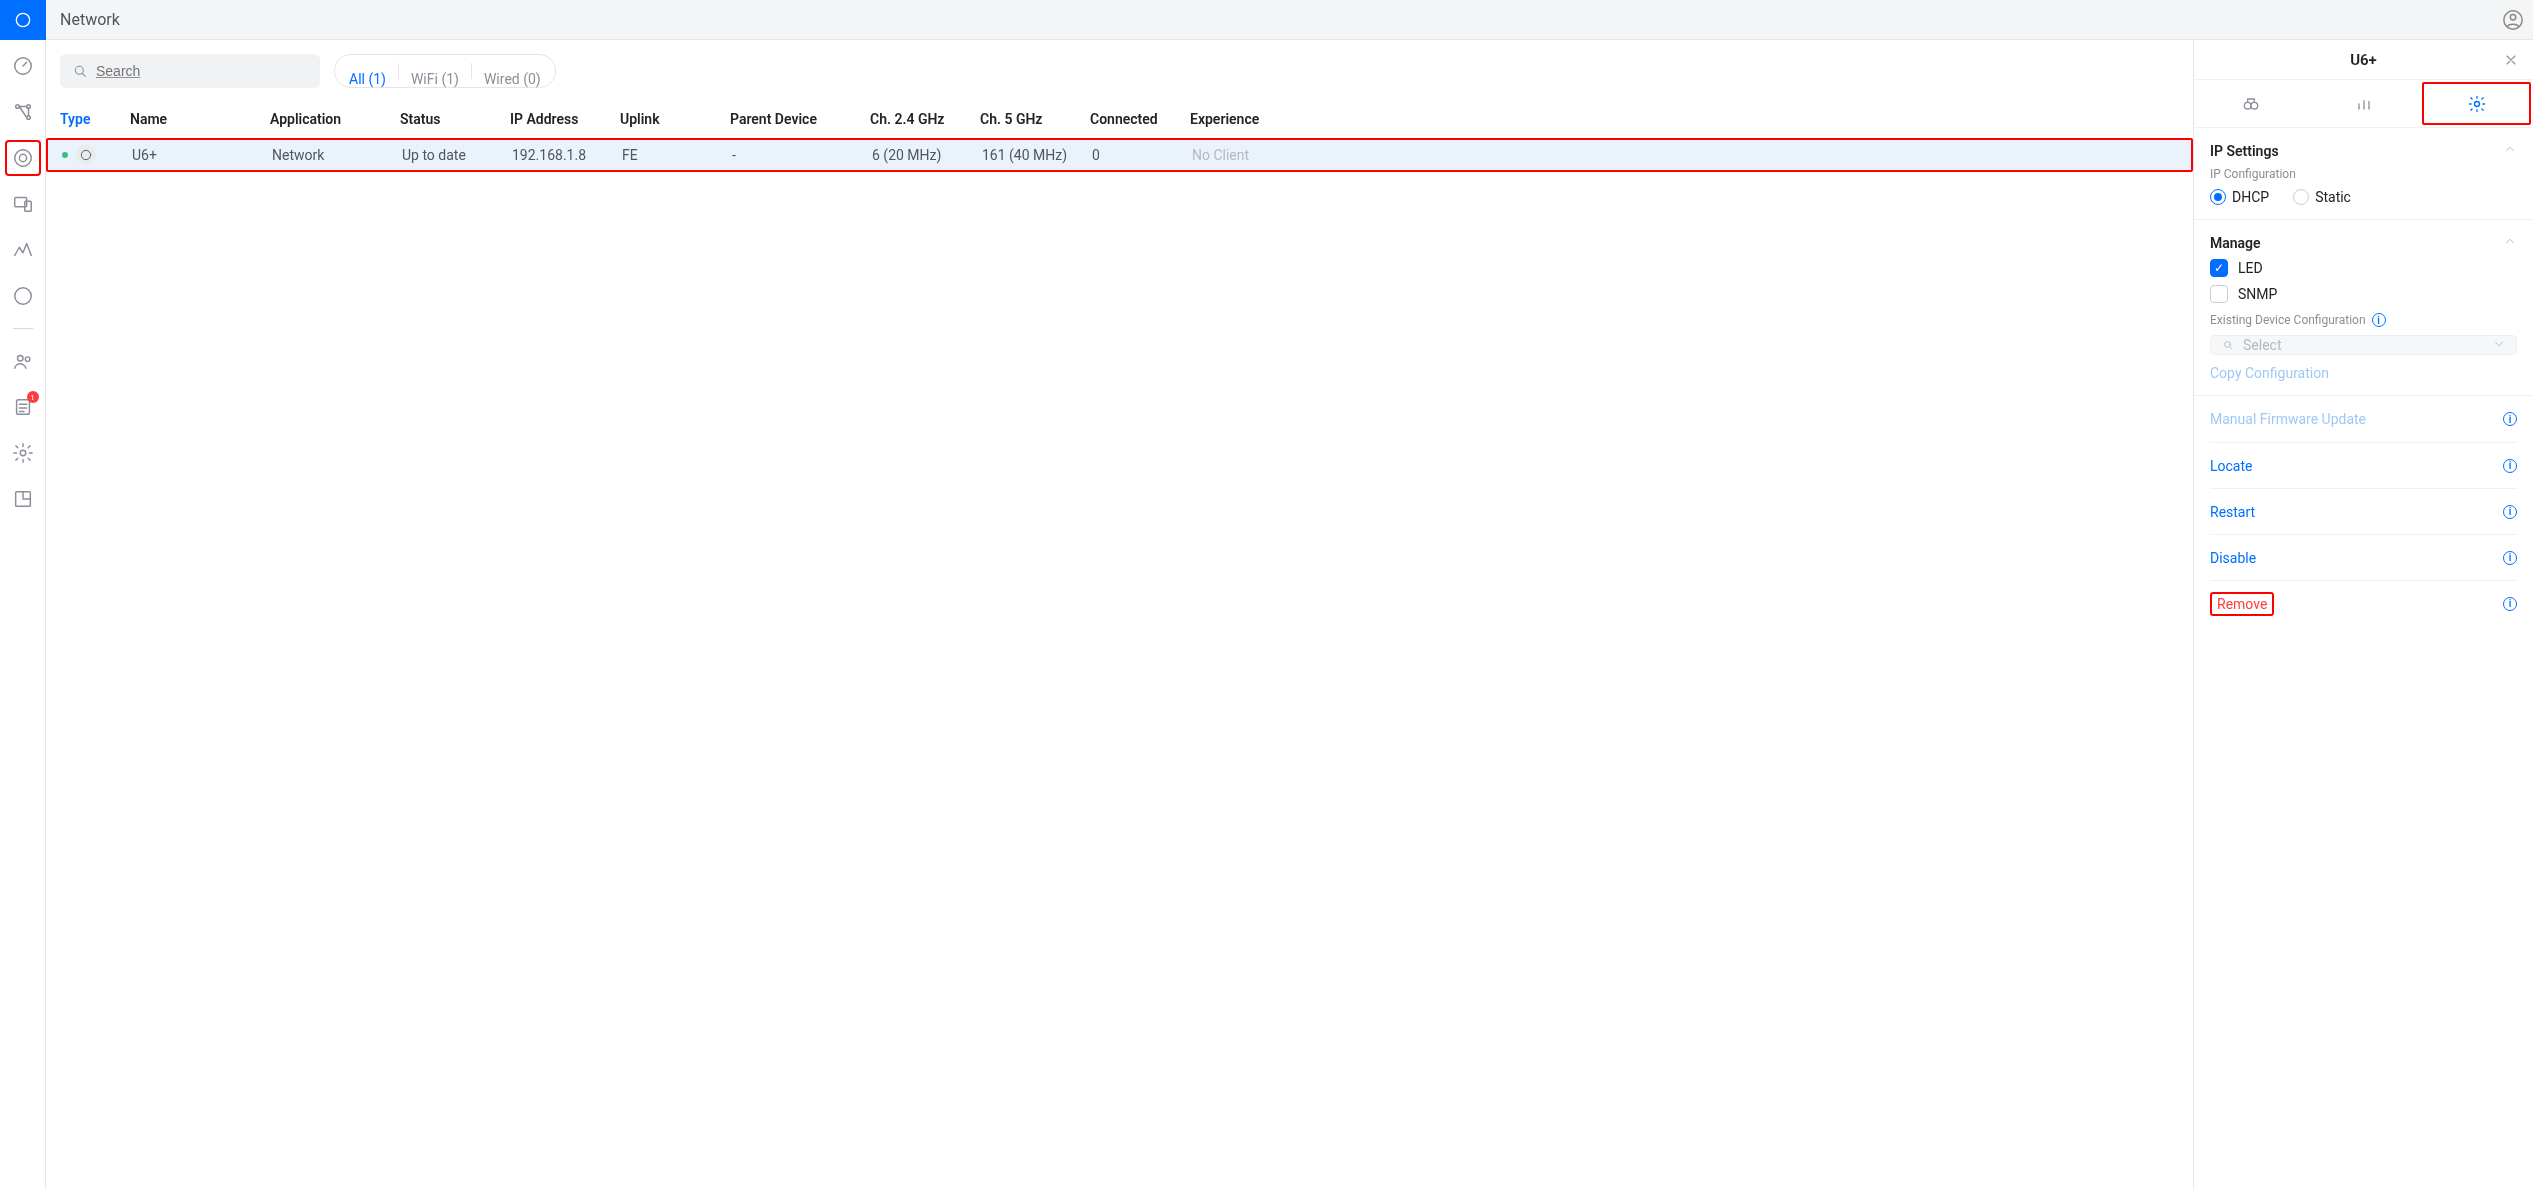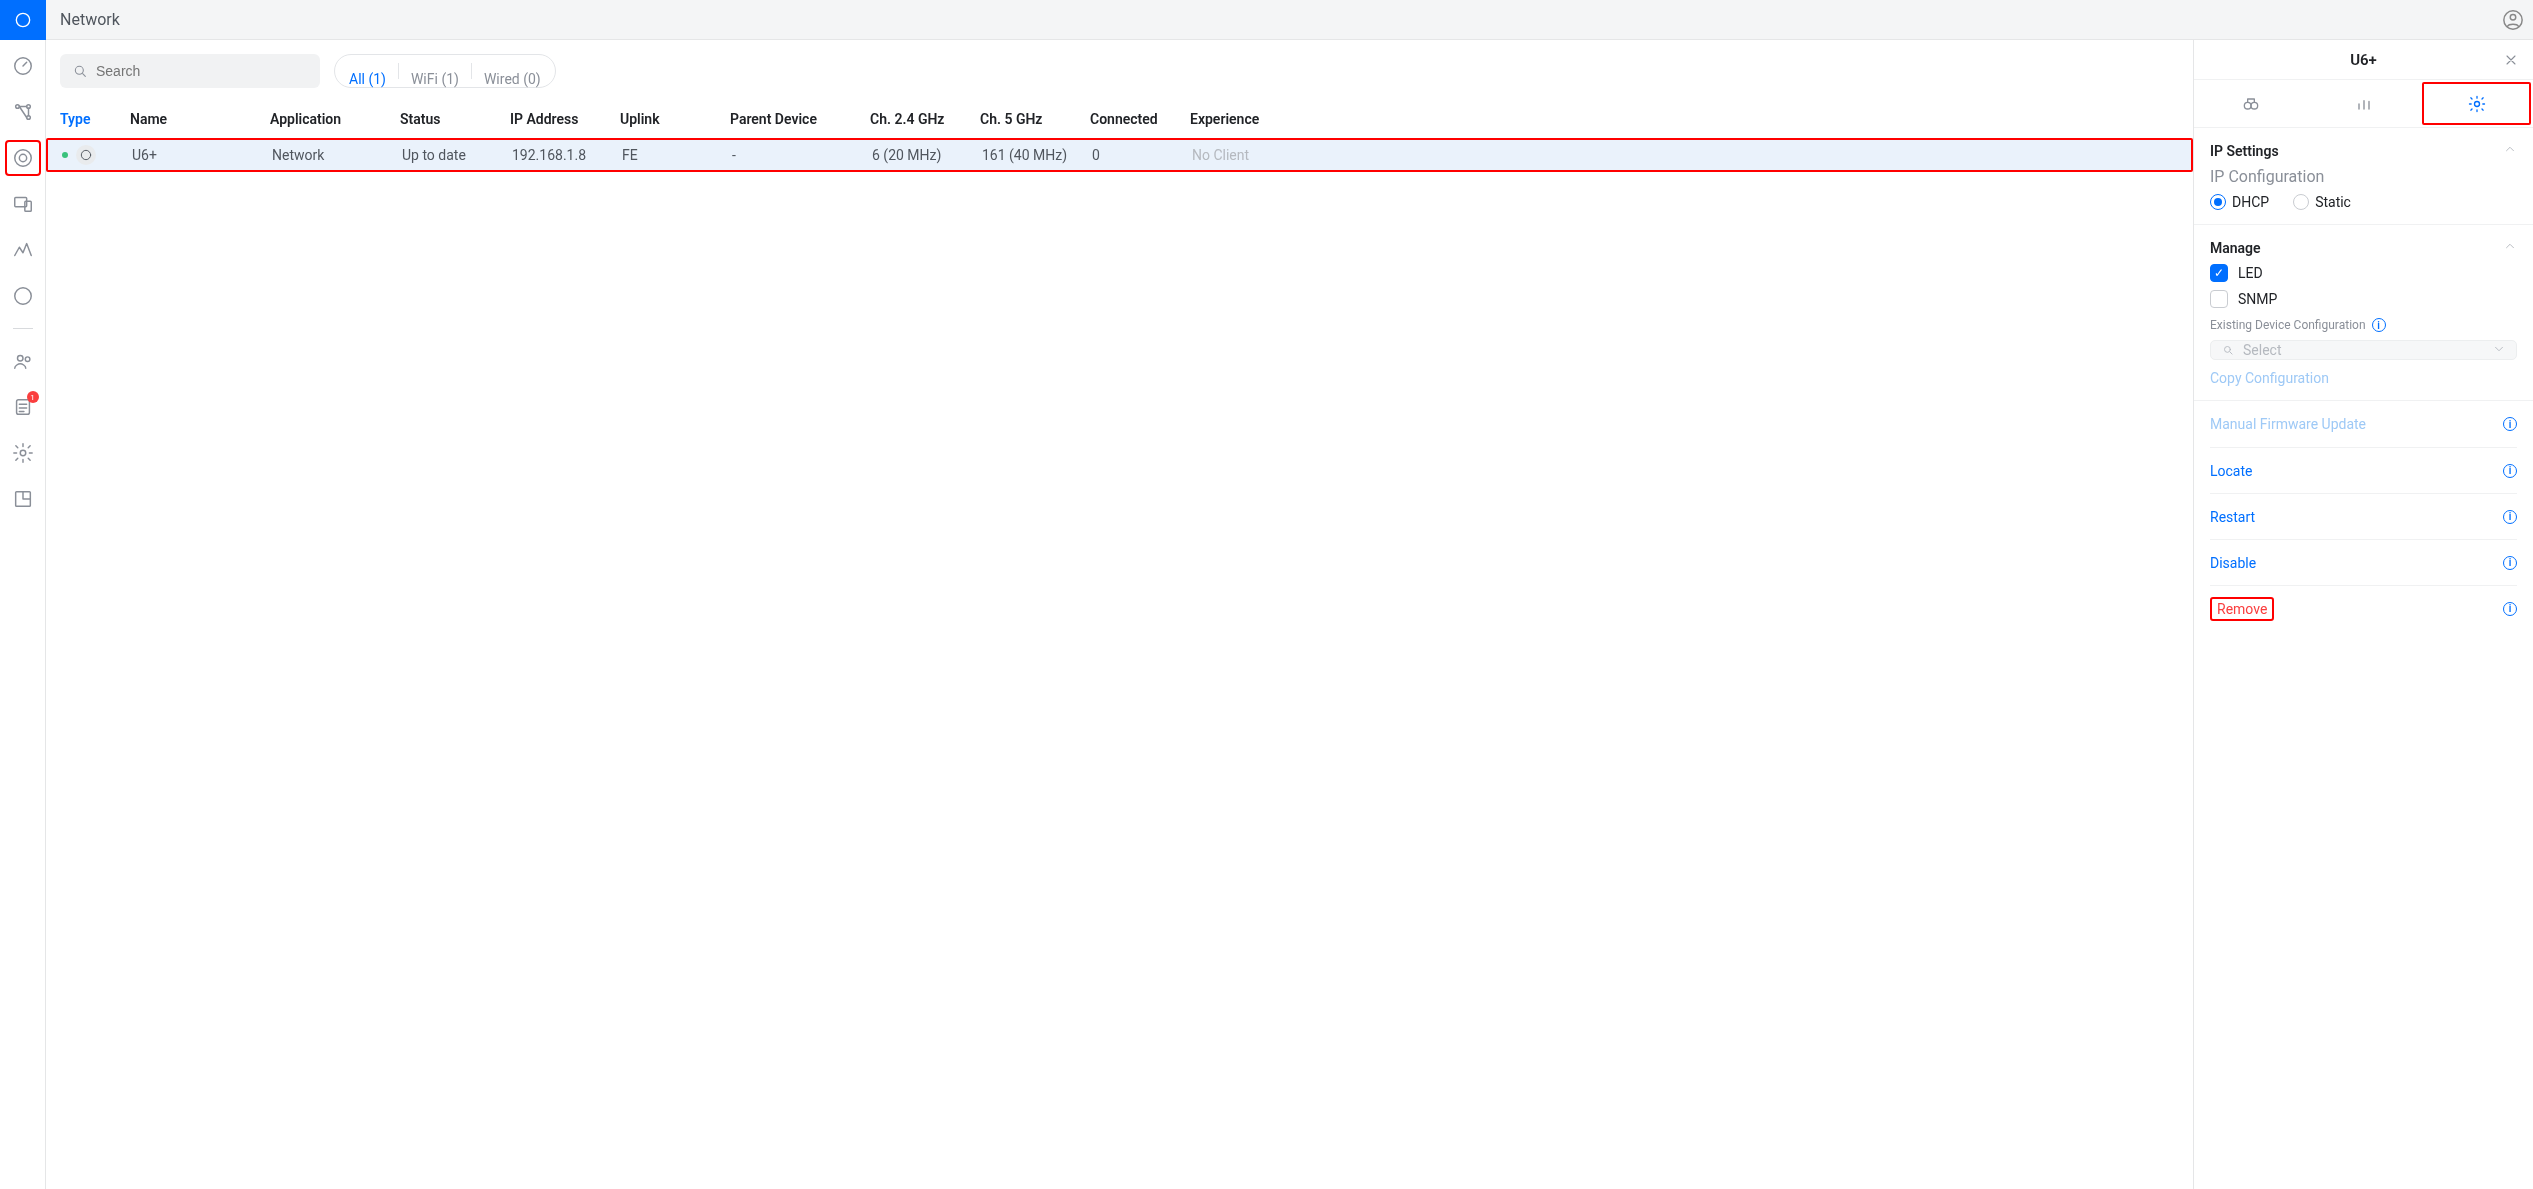--- a/index.html
+++ b/index.html
@@ -24,21 +24,21 @@
   .side-item svg { width:22px; height:22px; }
   .side-badge { position:absolute; top:2px; right:2px; width:12px; height:12px; background:#fa3e3e; border-radius:50%; color:#fff; font-size:8px; display:flex; align-items:center; justify-content:center; }
   .side-sep { width:20px; height:1px; background:#d8dadd; margin:4px 0; }
 
   
   .main { flex:1; display:flex; min-width:0; }
   .content { flex:1; min-width:0; padding:14px 0 0 0; }
 
   
   .toolbar { display:flex; align-items:center; gap:14px; padding:0 14px 12px 14px; }
-  .search { display:flex; align-items:center; gap:8px; background:#f1f2f3; border-radius:6px; padding:0 12px; height:34px; width:260px; color:#8a8f98; }
+  .search { display:flex; align-items:center; gap:8px; background:#f1f2f3; border-radius:6px; padding:0 12px; height:34px; width:260px; color:#8a8f98;text-decoration:underline; }
   .search input { border:none; background:transparent; outline:none; font-size:14px; flex:1; color:#333; }
   .filter-group { display:flex; align-items:center; border:1px solid #e3e5e8; border-radius:18px; height:34px; padding:0 14px; gap:12px; font-size:14px; }
   .filter-item { color:#8a8f98; cursor:pointer; white-space:nowrap;margin-top:16px; }
   .filter-item.active { color:#006fff; }
   .filter-sep { width:1px; height:16px; background:#e3e5e8; }
 
   
   .table { width:100%; }
   .thead, .trow { display:grid; grid-template-columns: 70px 140px 130px 110px 110px 110px 140px 110px 110px 100px 100px; align-items:center; padding:0 14px; }
   .thead { height:38px; font-weight:600; font-size:14px; color:#212327; }
@@ -55,21 +55,21 @@
   .details-title { font-weight:600; font-size:15px; }
   .details-close { position:absolute; right:10px; top:8px; width:24px; height:24px; display:flex; align-items:center; justify-content:center; color:#8a8f98; cursor:pointer; }
   .details-tabs { display:flex; height:48px; border-bottom:1px solid #f0f1f2; }
   .dtab { flex:1; display:flex; align-items:center; justify-content:center; color:#8a8f98; cursor:pointer; }
   .dtab.active { color:#006fff; }
   .dtab.active.boxed { outline:2px solid #ff0000; outline-offset:-4px; border-radius:4px; }
 
   .section { border-bottom:1px solid #f0f1f2; padding:14px 16px; }
   .section-head { display:flex; align-items:center; justify-content:space-between; font-weight:600; font-size:14px; margin-bottom:8px; }
   .section-head .chev { color:#b5b9bf; }
-  .field-label { font-size:16px; color:#8a8f98; margin:6px 0 8px; }
+  .field-label { font-size:12px; color:#8a8f98; margin:6px 0 8px; }
   .radio-row { display:flex; gap:24px; align-items:center; font-size:14px; }
   .radio { display:flex; align-items:center; gap:6px; cursor:pointer; }
   .radio .r-outer { width:16px; height:16px; border:1.5px solid #c9ccd1; border-radius:50%; display:flex; align-items:center; justify-content:center; }
   .radio.checked .r-outer { border-color:#006fff; }
   .radio.checked .r-inner { width:8px; height:8px; background:#006fff; border-radius:50%; }
 
   .check-row { display:flex; align-items:center; gap:10px; font-size:14px; margin:8px 0;text-align:right; }
   .checkbox { width:18px; height:18px; border-radius:4px; border:1.5px solid #c9ccd1; display:flex; align-items:center; justify-content:center; cursor:pointer; }
   .checkbox.checked { background:#006fff; border-color:#006fff; color:#fff; }
   .checkbox.checked::after { content:"✓"; font-size:12px; line-height:1; }

